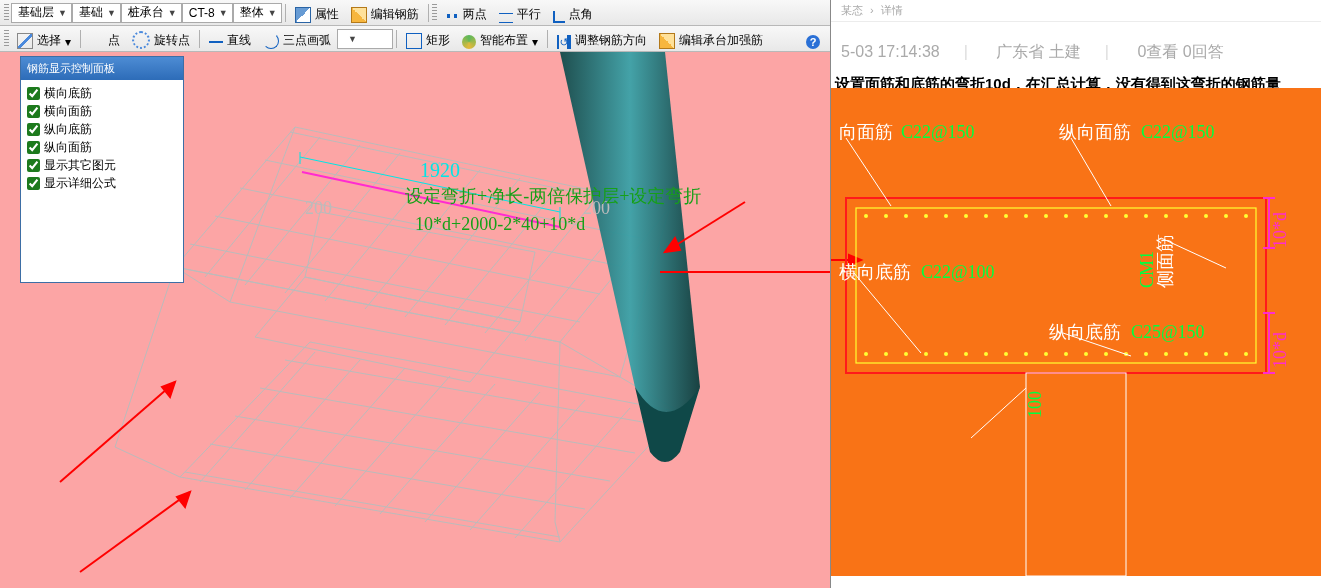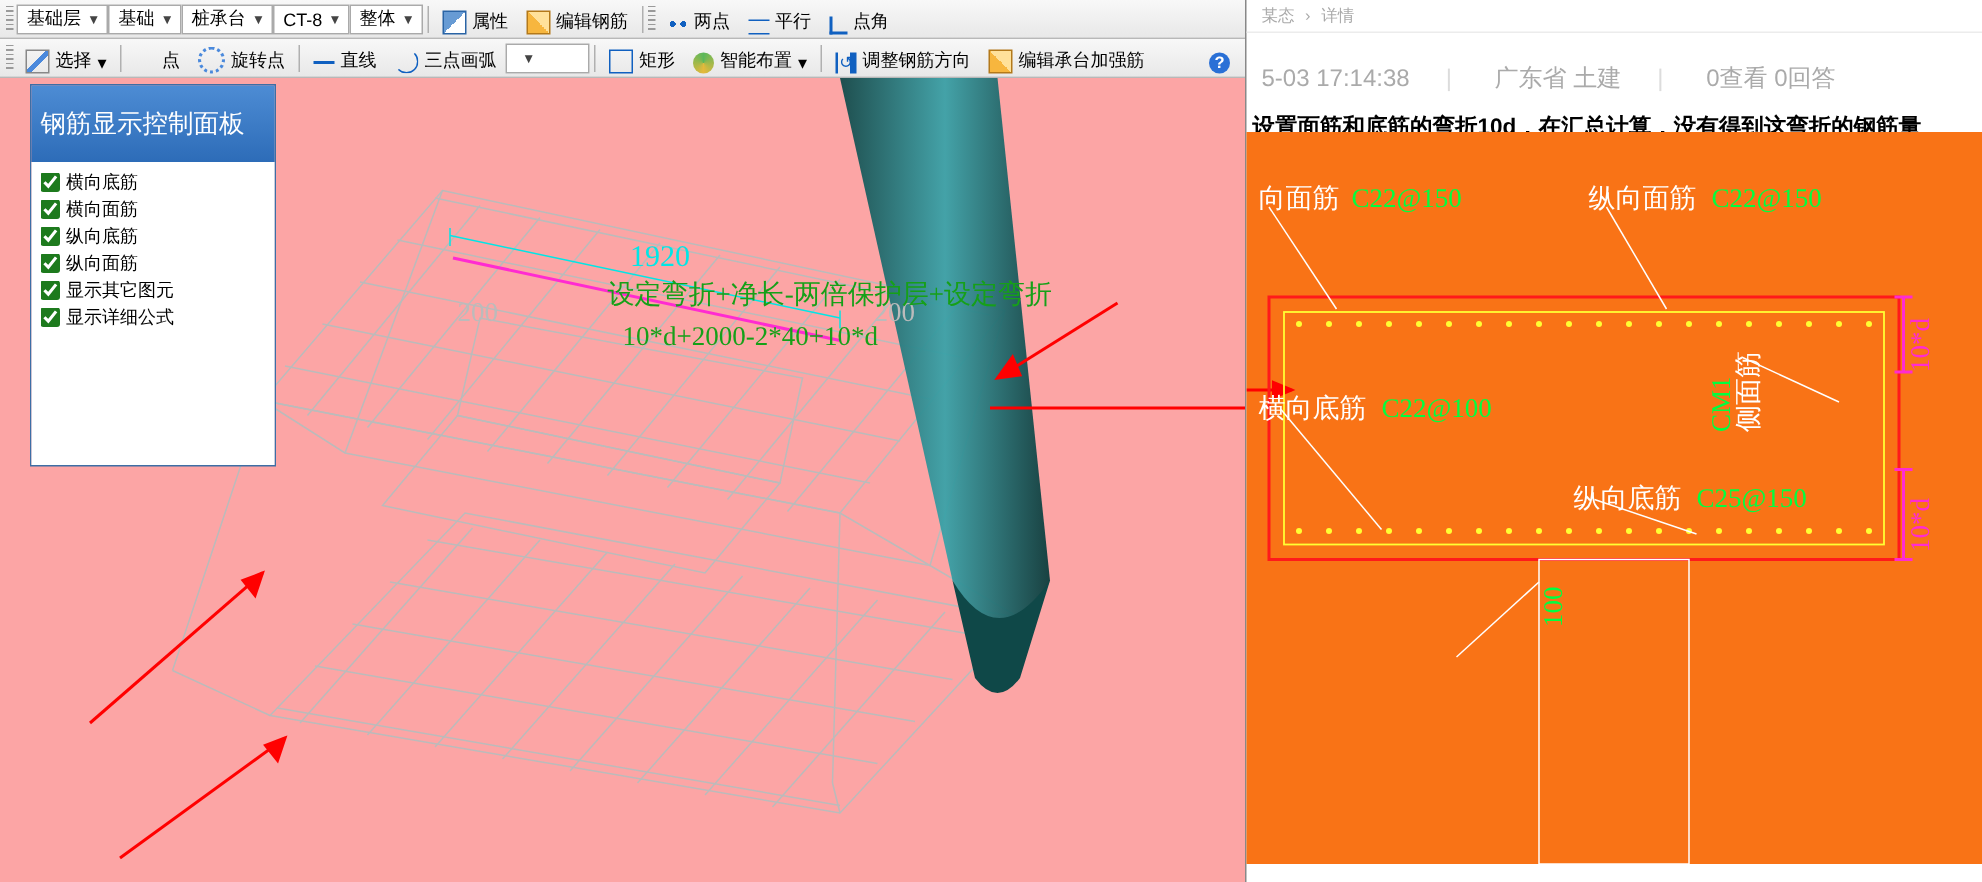--- a/index.html
+++ b/index.html
@@ -23,21 +23,21 @@
   .ico-arc   {border:1px solid #1060c0;border-radius:50%;border-top-color:transparent;border-left-color:transparent;}
   .ico-rect  {border:1px solid #1060c0;}
   .ico-smart {background:conic-gradient(#5bb85b,#e5b93b,#5bb85b);border-radius:50%;}
   .ico-swap  {background:linear-gradient(90deg,#1060c0 2px,transparent 2px),linear-gradient(90deg,transparent 10px,#1060c0 10px 12px);position:relative}
   .ico-swap::after{content:"↺";position:absolute;inset:0;font-size:11px;line-height:14px;text-align:center;color:#1060c0;}
   .ico-help  {background:#2a70d6;border-radius:50%;color:#fff;font-weight:bold;font-size:11px;line-height:14px;text-align:center;}
   .ico-sel   {border:1px solid #888;background:linear-gradient(135deg,transparent 45%,#4a89dc 45% 60%,transparent 60%);}
   .ico-rot   {border:2px dotted #4a89dc;border-radius:50%;}
   
   .ctrl-panel{position:absolute;left:20px;top:56px;width:162px;border:1px solid #3d6ea5;font-size:12px;box-shadow:0 0 0 1px #cfdff1 inset;}
-  .ctrl-panel .titlebar{background:linear-gradient(#4d8cd4,#2d6cb8);color:#fff;padding:14px 6px;font-size:17px;}
+  .ctrl-panel .titlebar{background:linear-gradient(#4d8cd4,#2d6cb8);color:#fff;padding:4px 6px;font-size:11px;}
   .ctrl-panel ul{list-style:none;margin:0;padding:4px 6px 90px;background:#fff;}
   .ctrl-panel li{display:flex;align-items:center;gap:4px;line-height:18px;}
   .ctrl-panel input{margin:0;accent-color:#1d7a1d;}
   
   .viewport{position:absolute;left:0;top:52px;width:830px;height:536px;background:#fca5a5;overflow:hidden;}
   .viewport svg{position:absolute;inset:0;width:100%;height:100%;}
   
   .web-pane{position:absolute;left:830px;top:0;width:491px;height:588px;background:#fff;border-left:1px solid #888;}
   .crumb{padding:3px 10px;color:#aaa;font-size:11px;border-bottom:1px solid #ececec;}
   .crumb .sep{margin:0 4px;}

